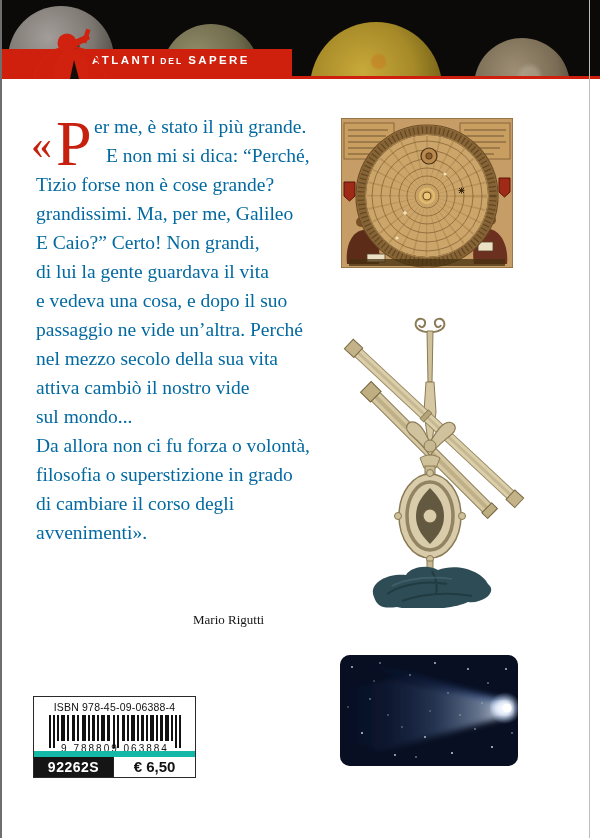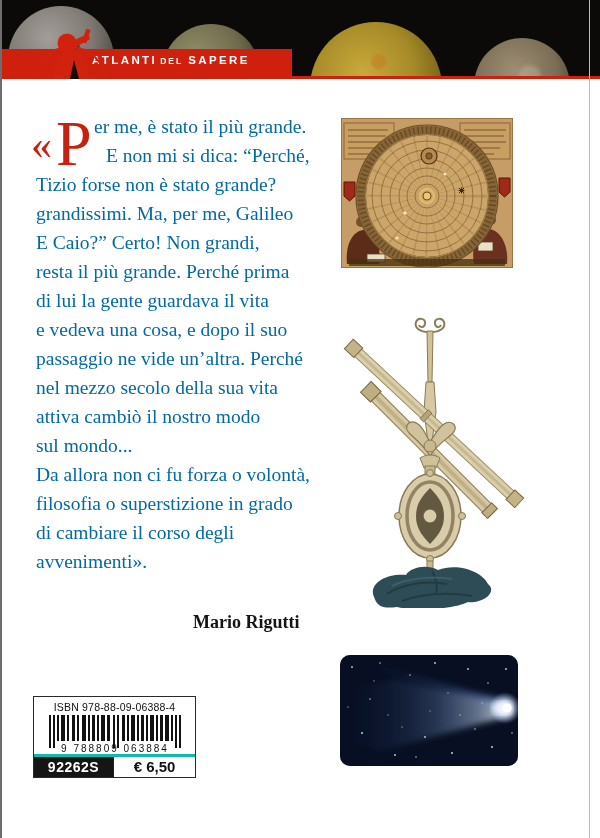--- a/index.html
+++ b/index.html
@@ -40,33 +40,33 @@
   .banner-text .del{font-size:8.5px;letter-spacing:2px;margin:0 5px 0 3px;}
 
   
   .quote-openmark{position:absolute;left:31px;top:124px;color:#c6200e;font-size:42px;line-height:1;}
   .quote-dropcap{position:absolute;left:56px;top:112px;color:#c6200e;font-size:64px;line-height:1;font-weight:normal;}
   .quote-lines{position:absolute;left:36px;top:112px;width:316px;color:#0369a1;
     font-size:19.5px;line-height:29px;}
   .quote-lines .qline{white-space:nowrap;}
   .quote-lines .qline:nth-child(1){padding-left:58px;}
   .quote-lines .qline:nth-child(2){padding-left:70px;}
-  .author{position:absolute;left:193px;top:612px;color:#141414;font-size:18px;font-weight:bold;}
+  .author{position:absolute;left:193px;top:612px;color:#141414;font-size:13px;}
 
   
   .map{position:absolute;left:341px;top:118px;}
   .telescope{position:absolute;left:332px;top:316px;}
   .comet{position:absolute;left:340px;top:655px;border-radius:10px;overflow:hidden;display:block;}
 
   
   .barcode-block{position:absolute;left:33px;top:696px;width:161px;height:80px;background:#fff;
     border:1px solid #2a2a2a;font-family:"Liberation Sans",sans-serif;}
   .isbn{height:14px;line-height:15px;text-align:center;font-size:10.5px;color:#111;letter-spacing:.2px;padding-top:3px;}
   .bars{display:block;margin:1px auto 0 auto;}
-  .price-row{position:absolute;left:0;bottom:0;width:100%;height:20px;display:flex;border-top:3px solid #14b8a6;}
+  .price-row{position:absolute;left:0;bottom:0;width:100%;height:20px;display:flex;border-top:6px solid #14b8a6;}
   .code-box{width:79px;background:#151515;color:#fff;font-weight:bold;font-size:14px;
     text-align:center;line-height:20px;letter-spacing:.5px;}
   .price-box{flex:1;background:#fff;color:#111;font-weight:bold;font-size:15px;
     text-align:center;line-height:20px;border-left:1px solid #222;}
 </style>
 </head>
 <body>
 
 <div class="page">
   <div class="page-edge-left"></div>
@@ -89,29 +89,28 @@
       <rect x="64" y="2" width="4.5" height="14" transform="rotate(18 66 9)" fill="#d0220f"></rect>
       <path d="M50,52 L54,33 L59,52 Z" fill="#140d08"></path>
     </svg>
   </div>
 
   <div class="quote-openmark">«</div>
   <div class="quote-dropcap">P</div>
   <div class="quote-lines">
       <div class="qline">er me, è stato il più grande.</div>
       <div class="qline">E non mi si dica: “Perché,</div>
-      <div class="qline">Tizio forse non è stato grande?</div>
+      <div class="qline">Tizio forse non è cose grande?</div>
       <div class="qline">grandissimi. Ma, per me, Galileo</div>
       <div class="qline">E Caio?” Certo! Non grandi,</div>
-      <div class="qline">resta il più grande. Perché prima</div>
       <div class="qline">di lui la gente guardava il vita</div>
       <div class="qline">e vedeva una cosa, e dopo il suo</div>
       <div class="qline">passaggio ne vide un’altra. Perché</div>
       <div class="qline">nel mezzo secolo della sua vita</div>
-      <div class="qline">attiva cambiò il nostro modo</div>
+      <div class="qline">attiva cambiò il nostro vide</div>
       <div class="qline">sul mondo...</div>
       <div class="qline">Da allora non ci fu forza o volontà,</div>
       <div class="qline">filosofia o superstizione in grado</div>
       <div class="qline">di cambiare il corso degli</div>
       <div class="qline">avvenimenti».</div>
     </div>
   <div class="author">Mario Rigutti</div>
 
   <svg class="map" width="172" height="150" viewBox="0 0 172 150">
     <rect width="172" height="150" fill="#c69d66"></rect>
@@ -256,21 +255,21 @@
       <circle cx="62" cy="72" r="0.7" opacity="0.6"></circle>
         <circle cx="90" cy="56" r="0.7" opacity="0.5"></circle>
       <circle cx="120" cy="60" r="0.7" opacity="0.6"></circle>
         <circle cx="142" cy="48" r="0.7" opacity="0.5"></circle>
       <circle cx="34" cy="26" r="0.7" opacity="0.6"></circle>
         <circle cx="76" cy="102" r="0.8" opacity="0.7"></circle>
     </g>
   </svg>
 
   <div class="barcode-block">
-    <div class="isbn">ISBN 978-88-09-06388-4</div>
+    <div class="isbn">ISBN 978-45-09-06388-4</div>
     <svg class="bars" width="144" height="40" viewBox="0 0 144 40">
       <g fill="#111">
         <rect x="6" y="0" width="2" height="33"></rect>
           <rect x="10" y="0" width="2" height="33"></rect>
         <rect x="14" y="0" width="2" height="26"></rect>
           <rect x="18" y="0" width="4" height="26"></rect>
         <rect x="24" y="0" width="2" height="26"></rect>
           <rect x="29" y="0" width="3" height="26"></rect>
         <rect x="34" y="0" width="2" height="26"></rect>
           <rect x="39" y="0" width="4" height="26"></rect>

